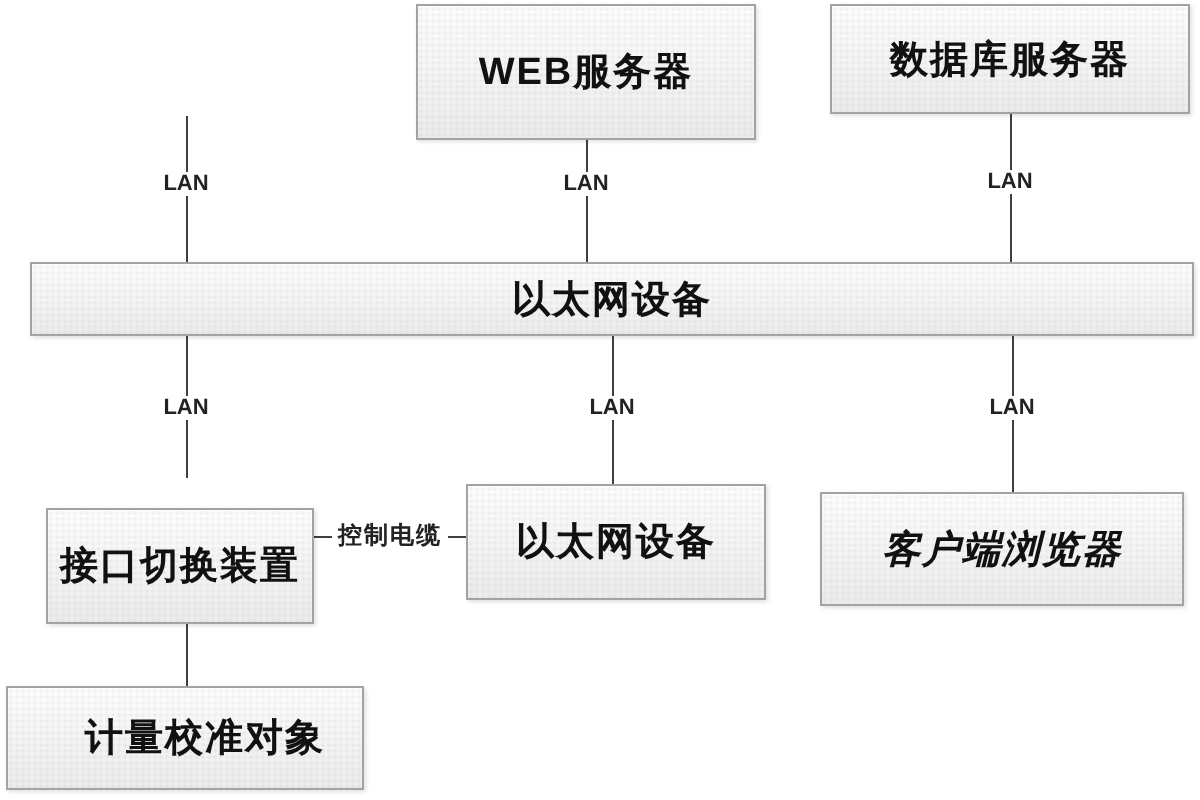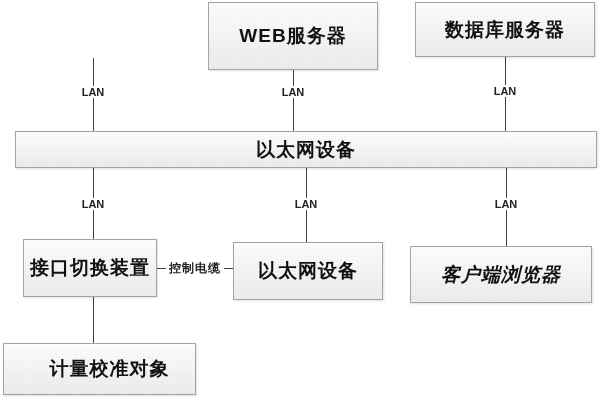--- a/index.html
+++ b/index.html
@@ -35,24 +35,24 @@
     background:var(--background);padding:0 3px;
     font-size:11px;color:#222;white-space:nowrap;font-weight:bold;
   }
   .edge-label.cn{font-size:12px;letter-spacing:1px;}
 
   
   #n-db     {left:3px;   top:2px;   width:181px; height:56px;}
   #n-web    {left:208px; top:2px;   width:170px; height:68px;}
   #n-ctrl   {left:415px; top:2px;   width:180px; height:55px;}
   #n-eth    {left:15px;  top:131px; width:582px; height:37px;}
-  #n-iface  {left:23px;  top:239px; width:134px; height:58px;}
+  #n-iface  {left:23px;  top:254px; width:134px; height:58px;}
   #n-meter  {left:233px; top:242px; width:150px; height:58px;}
   #n-client {left:410px; top:246px; width:182px; height:57px;font-style:italic;}
-  #n-calib  {left:3px;   top:343px; width:193px; height:52px;padding-left:20px;}
+  #n-calib  {left:3px;   top:343px; width:179px; height:52px;padding-left:20px;}
 
   
   #e-db-eth    {left:93px;  top:58px;  height:73px;}
   #e-web-eth   {left:293px; top:58px;  height:73px;}
   #e-ctrl-eth  {left:505px; top:57px;  height:74px;}
   #e-eth-iface {left:93px;  top:168px; height:71px;}
   #e-eth-meter {left:306px; top:168px; height:74px;}
   #e-eth-client{left:506px; top:168px; height:78px;}
   #e-iface-calib{left:93px; top:297px; height:46px;}
   #e-cable     {left:157px; top:268px; width:76px;}

